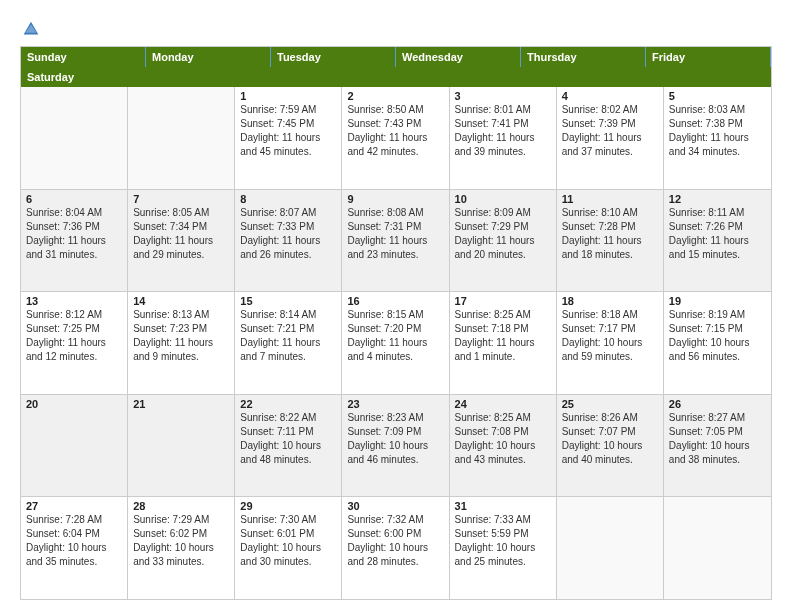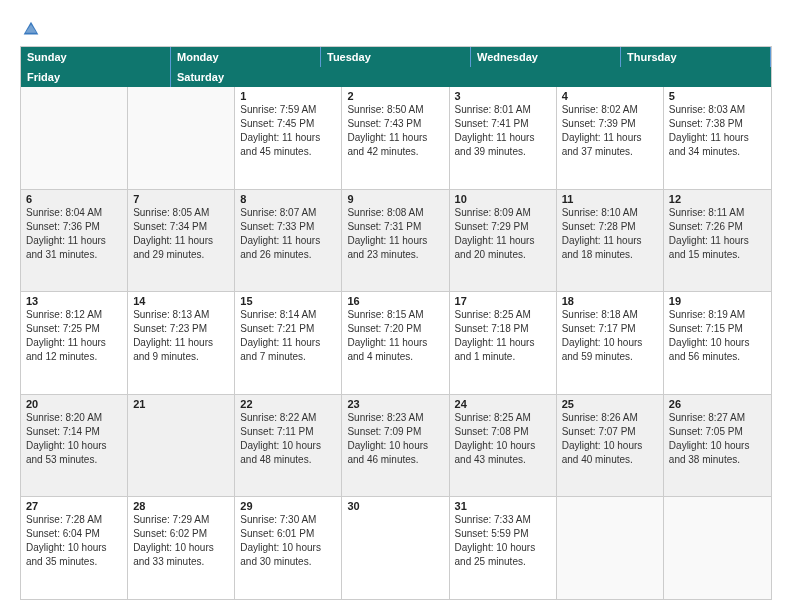--- a/index.html
+++ b/index.html
@@ -53,22 +53,22 @@
       color: #444;
     }
     .calendar {
       flex: 1;
       display: flex;
       flex-direction: column;
       border: 1px solid #ccc;
     }
     .cal-header {
       display: grid;
-      grid-template-columns: repeat(5, 1fr);
-      background: #0f766e;
+      grid-template-columns: repeat(6, 1fr);
+      background: #4d7c0f;
     }
     .cal-header-cell {
       color: #fff;
       font-size: 11px;
       font-weight: bold;
       padding: 4px 6px;
       text-align: left;
       border-right: 1px solid #5a9ad5;
     }
     .cal-header-cell:last-child { border-right: none; }
@@ -276,24 +276,20 @@
             <div class="day-number">19</div>
             <div class="day-info">Sunrise: 8:19 AM
 Sunset: 7:15 PM
 Daylight: 10 hours
 and 56 minutes.</div>
           </div>
         </div>
         <div class="cal-row">
           <div class="cal-cell shaded">
             <div class="day-number">20</div>
-            <div class="day-info">Sunrise: 8:20 AM
-Sunset: 7:14 PM
-Daylight: 10 hours
-and 53 minutes.</div>
           </div>
           <div class="cal-cell shaded">
             <div class="day-number">21</div>
           </div>
           <div class="cal-cell shaded">
             <div class="day-number">22</div>
             <div class="day-info">Sunrise: 8:22 AM
 Sunset: 7:11 PM
 Daylight: 10 hours
 and 48 minutes.</div>
@@ -344,20 +340,24 @@
           </div>
           <div class="cal-cell">
             <div class="day-number">29</div>
             <div class="day-info">Sunrise: 7:30 AM
 Sunset: 6:01 PM
 Daylight: 10 hours
 and 30 minutes.</div>
           </div>
           <div class="cal-cell">
             <div class="day-number">30</div>
+            <div class="day-info">Sunrise: 7:32 AM
+Sunset: 6:00 PM
+Daylight: 10 hours
+and 28 minutes.</div>
           </div>
           <div class="cal-cell">
             <div class="day-number">31</div>
             <div class="day-info">Sunrise: 7:33 AM
 Sunset: 5:59 PM
 Daylight: 10 hours
 and 25 minutes.</div>
           </div>
           <div class="cal-cell empty"></div>
           <div class="cal-cell empty"></div>

